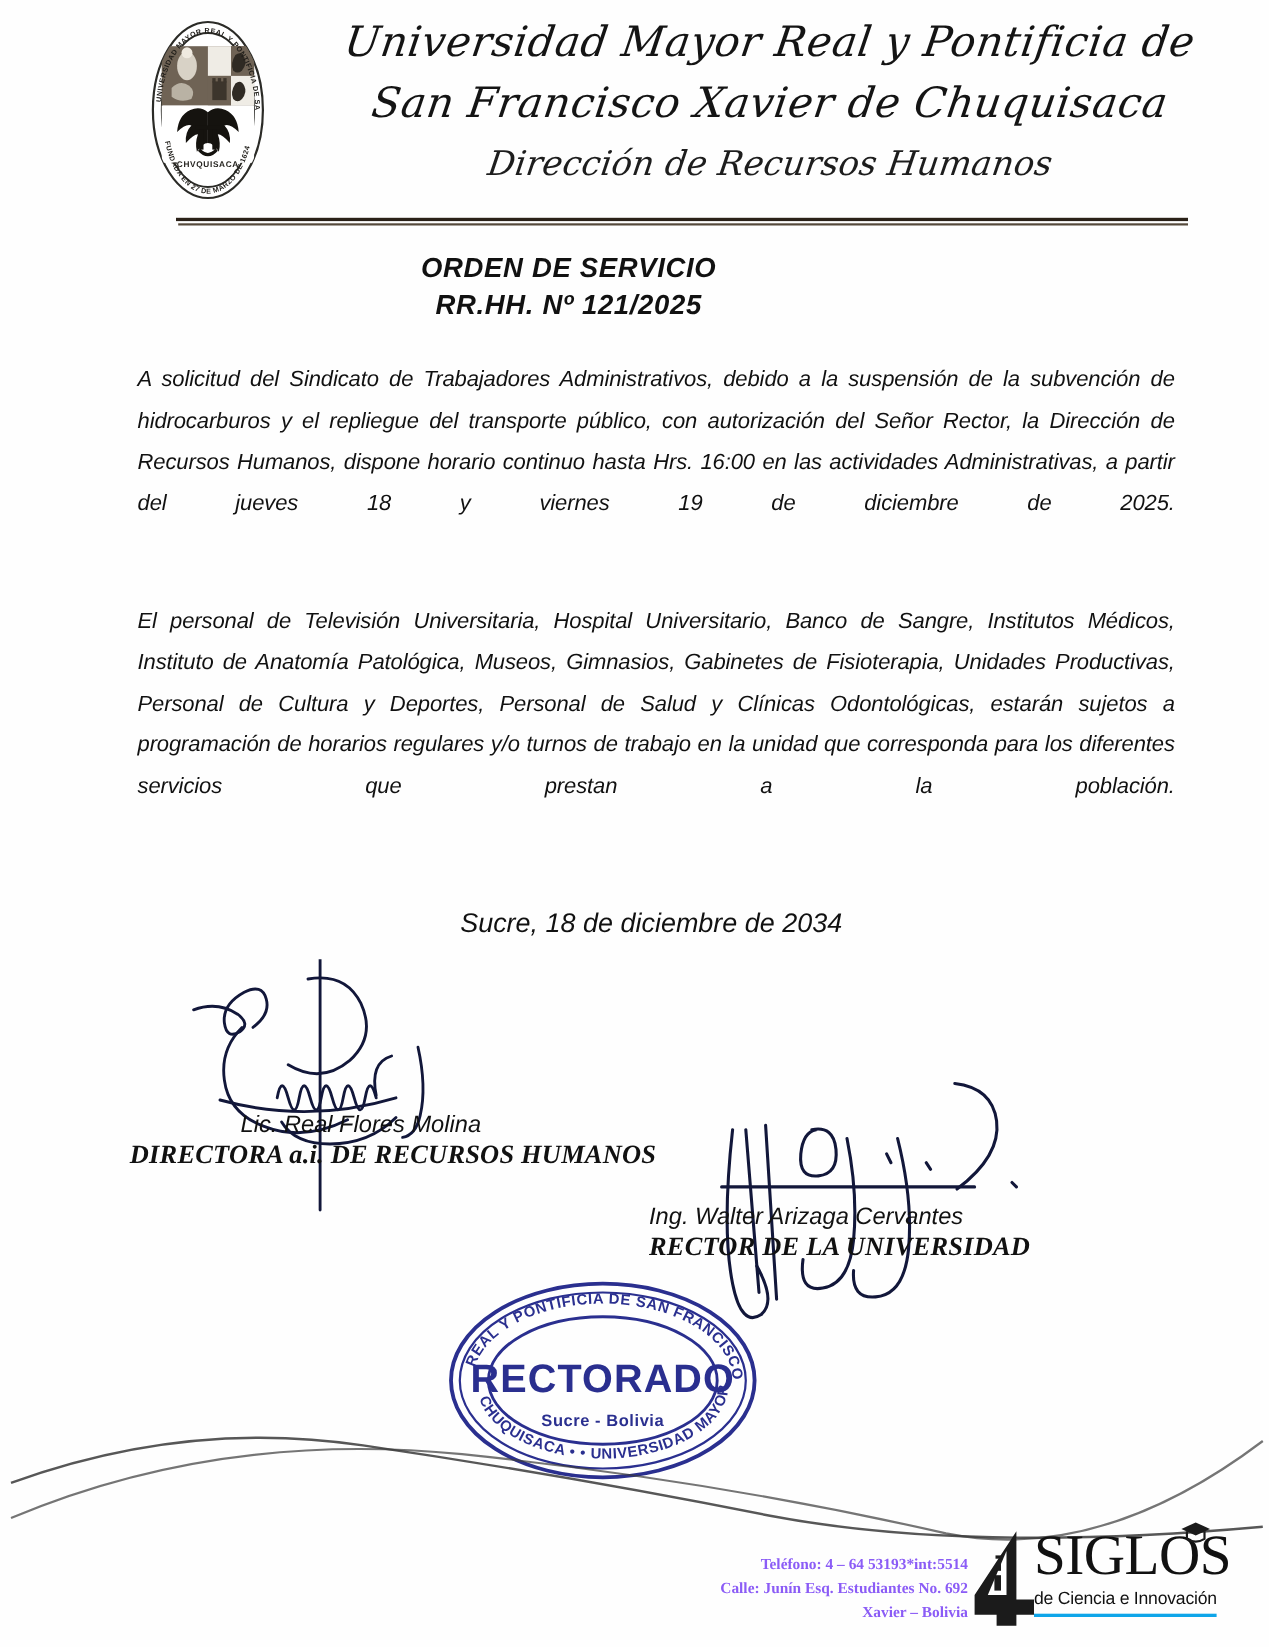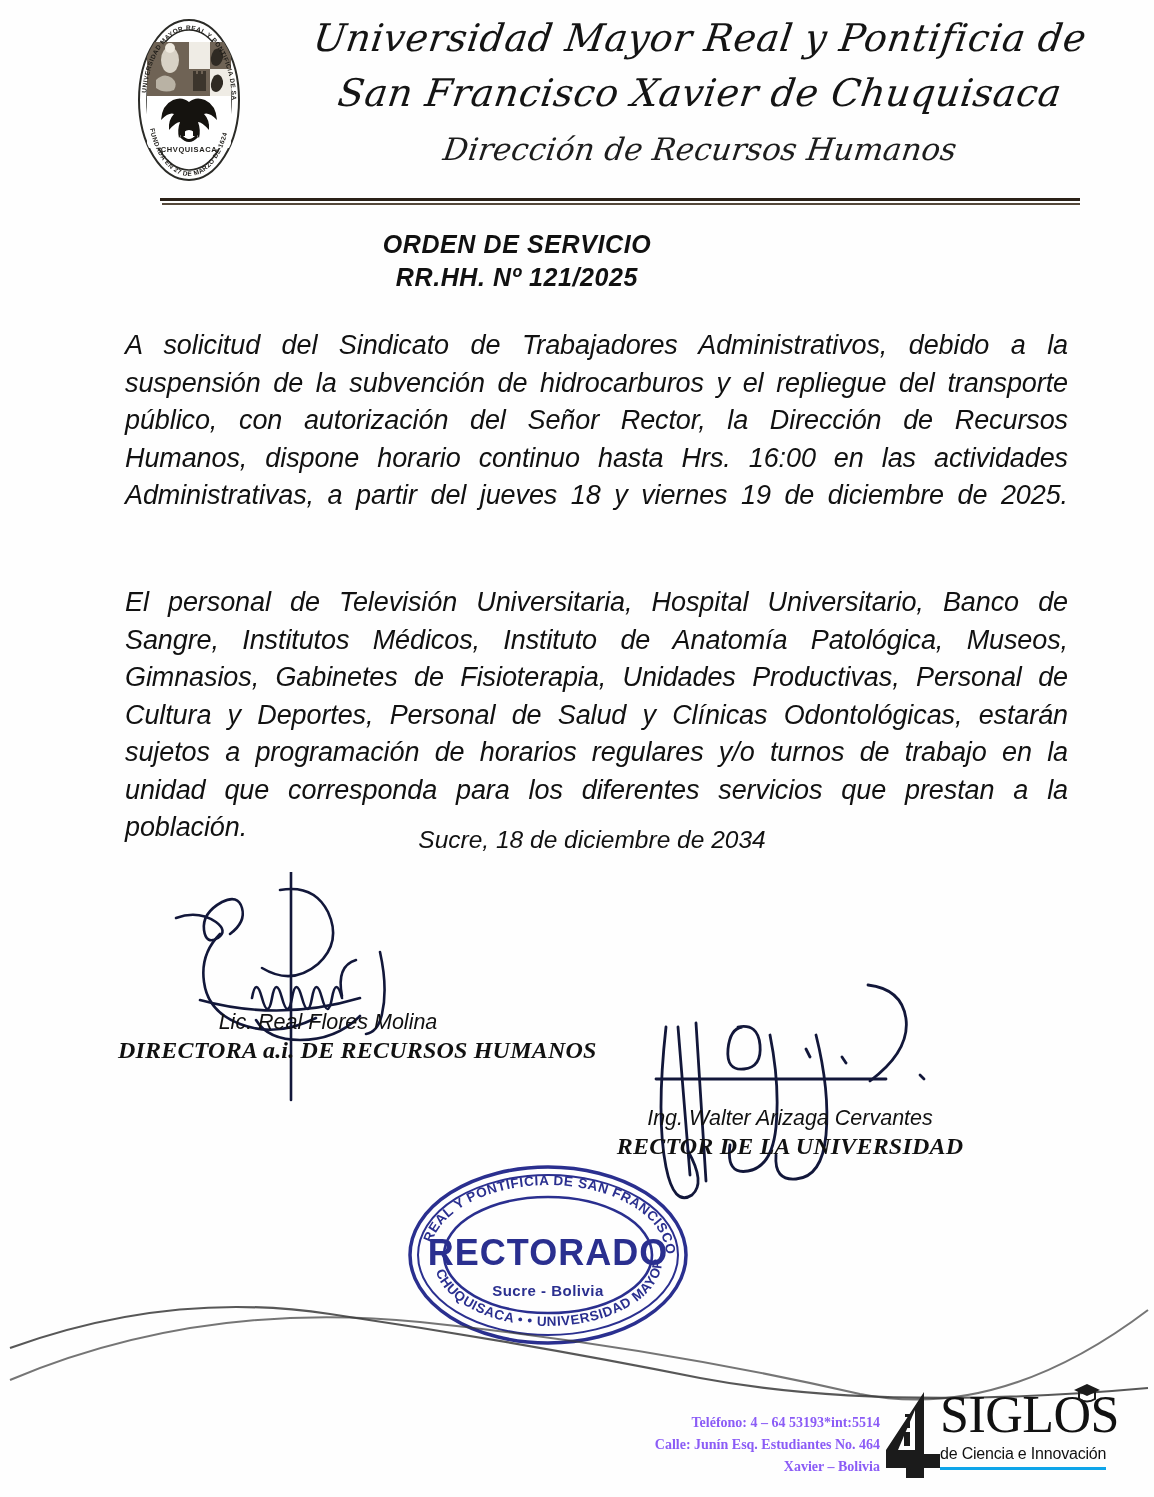--- a/index.html
+++ b/index.html
@@ -106,21 +106,21 @@
   }
 
   
   .body-block {
     position: absolute;
     left: 125px;
     top: 327px;
     width: 943px;
   }
   .para {
-    font-size: 27px;
+    font-size: 20px;
     font-style: italic;
     line-height: 37.5px;
     text-align: justify;
     text-justify: inter-word;
     letter-spacing: -0.1px;
     margin: 0 0 32px 0;
   }
   .para.last { text-align: justify; }
   .para.last::after {
     content: "";
@@ -152,22 +152,20 @@
     left: 118px;
     top: 1008px;
     width: 420px;
     text-align: center;
   }
   .sig-right {
     position: absolute;
     left: 590px;
     top: 1092px;
     width: 400px;
-    text-align: center;
-    margin-top: 12px;
   }
   .sig-name {
     font-size: 21.5px;
     font-style: italic;
     line-height: 28px;
     white-space: nowrap;
   }
   .sig-role {
     font-size: 24px;
     font-weight: bold;
@@ -402,21 +400,21 @@
 
   <div class="waves">
     <svg viewBox="0 0 1154 160" width="1154" height="160" preserveAspectRatio="none">
       <path d="M10 78 Q170 20 330 44 Q520 72 700 108 Q880 142 1148 118" fill="none" stroke="#3a3a3a" stroke-width="2.2" opacity="0.85"></path>
       <path d="M10 110 Q200 30 420 52 Q650 76 860 124 Q1000 152 1148 40" fill="none" stroke="#3a3a3a" stroke-width="2" opacity="0.7"></path>
     </svg>
   </div>
 
   <div class="footer-contact">
     <div>Teléfono: 4 – 64 53193*int:5514</div>
-    <div>Calle: Junín Esq. Estudiantes No. 464</div>
+    <div>Calle: Junín Esq. Estudiantes No. 692</div>
     <div>Xavier – Bolivia</div>
   </div>
 
   <div class="footer-logo">
     <svg viewBox="0 0 240 96" width="240" height="96" style="position:absolute;left:0;top:0;">
       <path d="M40 4 L40 66 L56 66 L56 80 L40 80 L40 90 L22 90 L22 80 L2 80 L2 62 Z" fill="#1b1b1b"></path>
       <path d="M31 22 L14 62 L31 62 Z" fill="#ffffff"></path>
       <rect x="20" y="44" width="6" height="14" fill="#1b1b1b"></rect>
       <rect x="22" y="32" width="4" height="8" fill="#1b1b1b"></rect>
       <rect x="21" y="26" width="6" height="3" fill="#1b1b1b"></rect>

